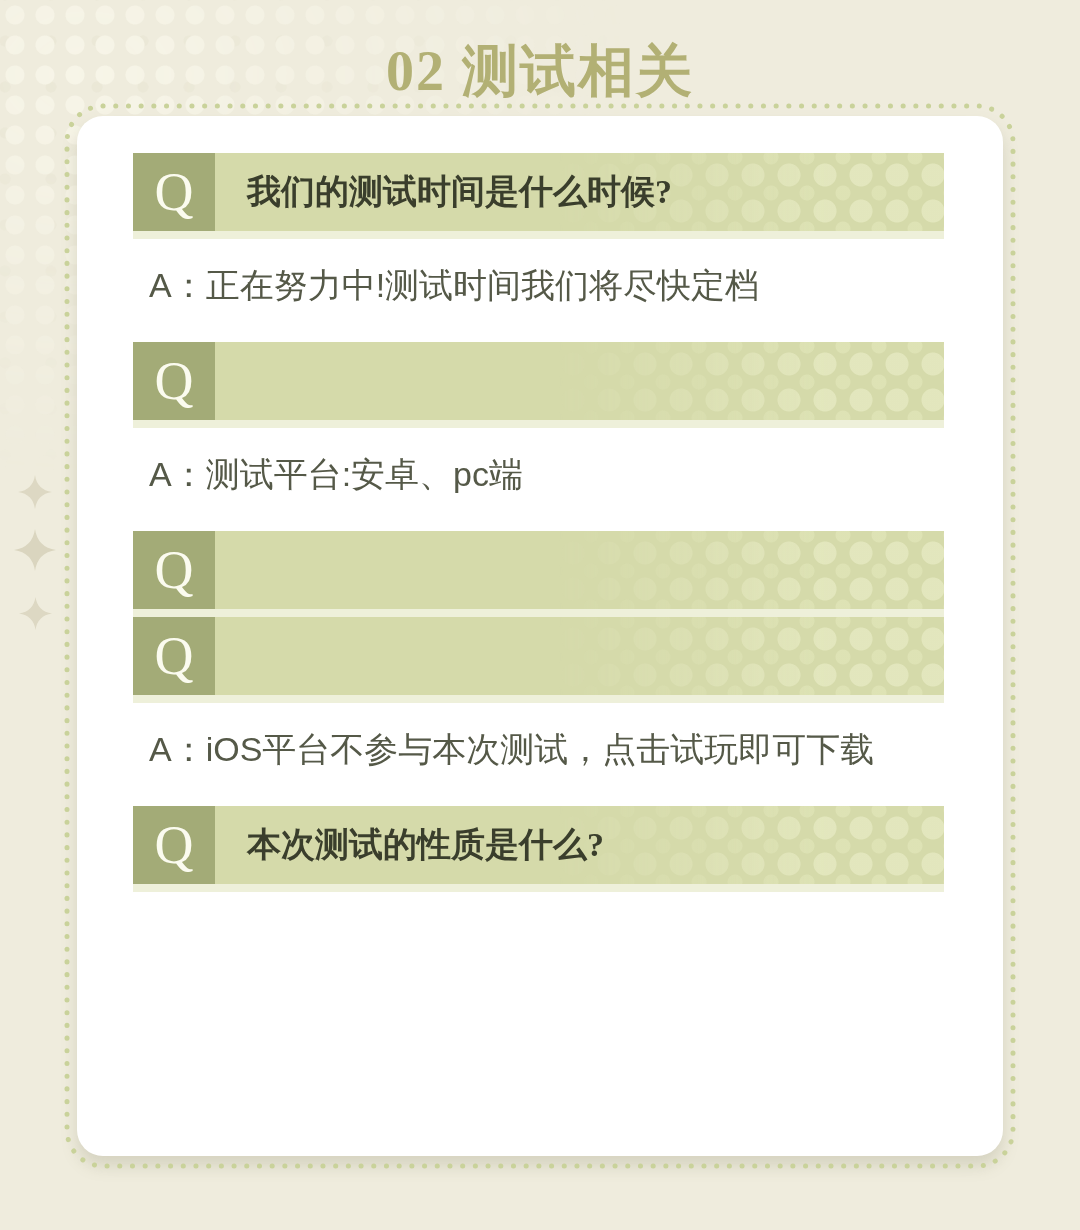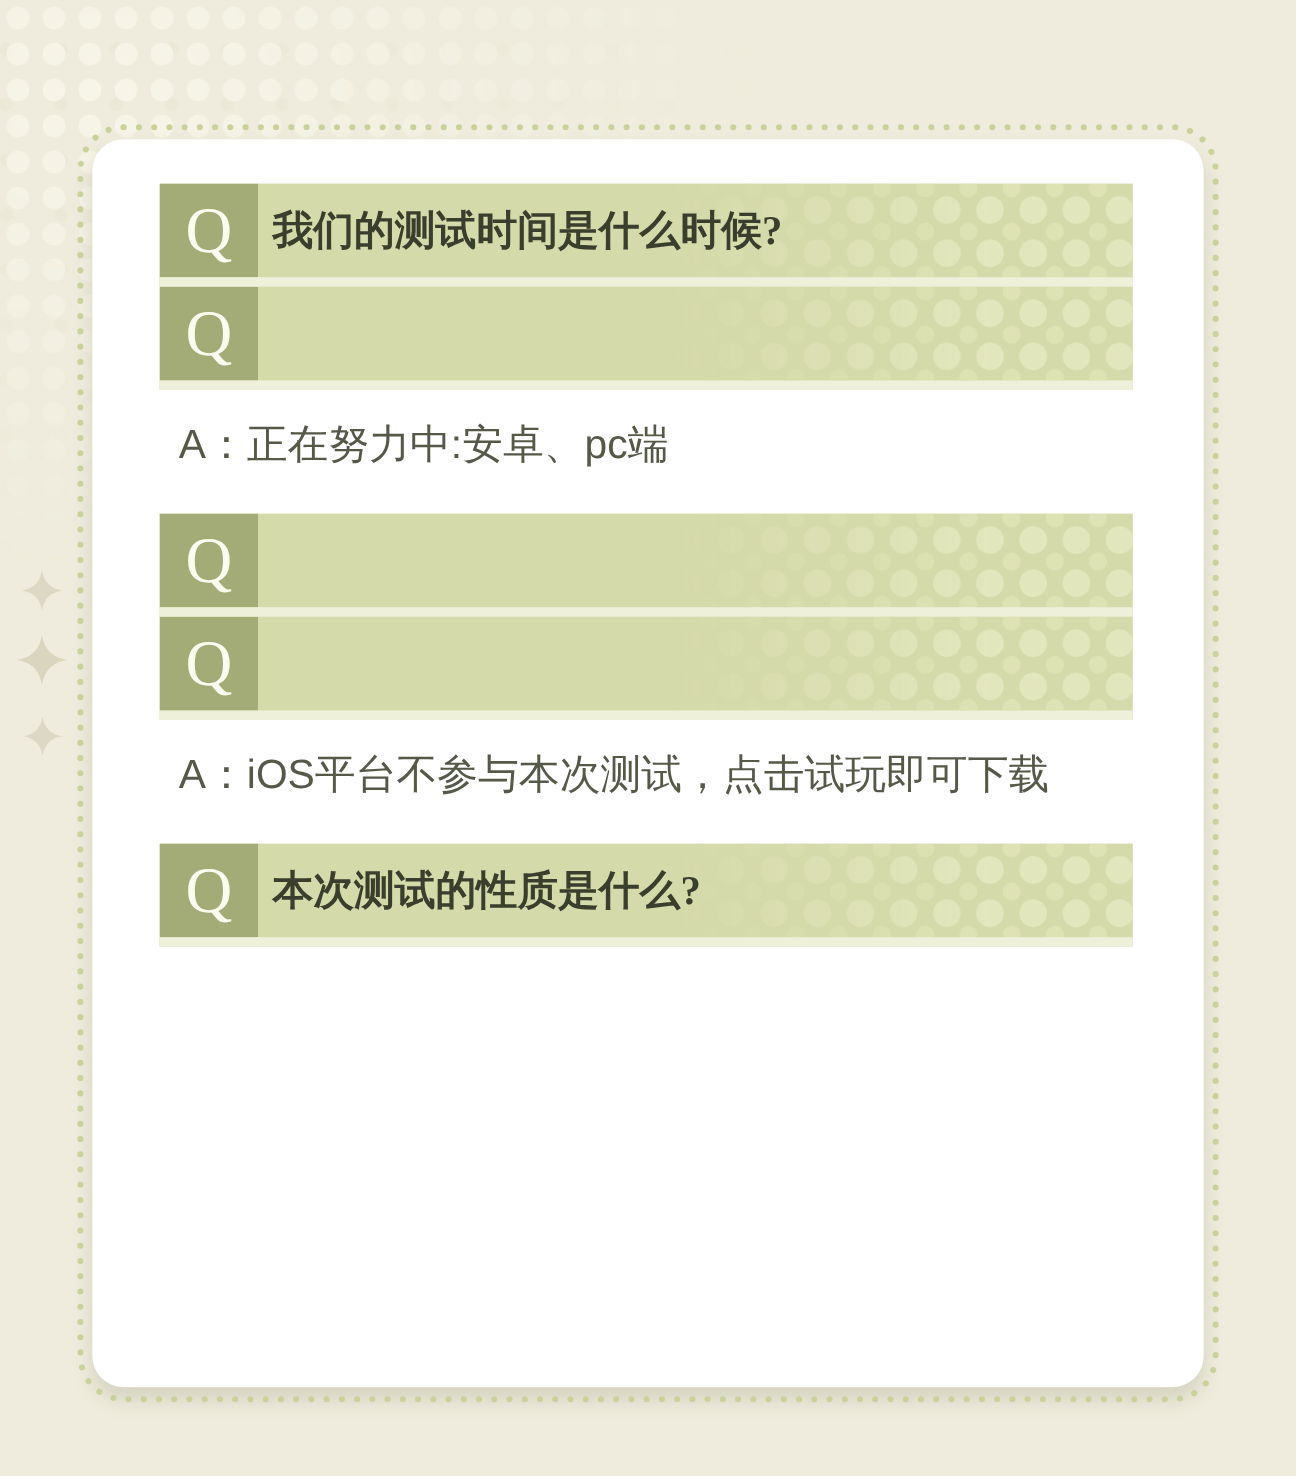--- a/index.html
+++ b/index.html
@@ -102,21 +102,21 @@
   }
   .q-badge-letter {
     font-family: "Liberation Serif", "DejaVu Serif", serif;
     font-size: 54px;
     line-height: 1;
     color: #fbfbef;
   }
   .q-text {
     display: flex;
     align-items: center;
-    padding-left: 12px;
+    padding-left: 32px;
     font-family: "Liberation Serif", "DejaVu Serif", serif;
     font-size: 34px;
     font-weight: 700;
     color: #3a3e2c;
     position: relative;
     z-index: 1;
     white-space: nowrap;
   }
   .answer {
     margin: 24px 0 34px 16px;
@@ -126,20 +126,21 @@
     white-space: pre-line;
   }
 </style>
 </head>
 <body>
 
 <div class="stage">
 
   <div class="bg-halftone"></div>
 
+  <div class="page-title">02 测试相关</div>
 
   <svg class="sparkle" style="left:18px; top:475px;" width="34" height="34" viewBox="0 0 40 40">
     <path d="M20 0 Q22.5 17.5 40 20 Q22.5 22.5 20 40 Q17.5 22.5 0 20 Q17.5 17.5 20 0 Z" fill="#ddd8c3"></path>
   </svg>
   <svg class="sparkle" style="left:14px; top:529px;" width="42" height="42" viewBox="0 0 40 40">
     <path d="M20 0 Q22.5 17.5 40 20 Q22.5 22.5 20 40 Q17.5 22.5 0 20 Q17.5 17.5 20 0 Z" fill="#dad5bf"></path>
   </svg>
   <svg class="sparkle" style="left:19px; top:597px;" width="33" height="33" viewBox="0 0 40 40">
     <path d="M20 0 Q22.5 17.5 40 20 Q22.5 22.5 20 40 Q17.5 22.5 0 20 Q17.5 17.5 20 0 Z" fill="#ddd8c3"></path>
   </svg>
@@ -152,29 +153,30 @@
 
     <div class="card-inner">
 
       <div class="qa-item">
         <div class="q-banner">
           <div class="q-badge">
             <span class="q-badge-letter">Q</span>
           </div>
           <div class="q-text">我们的测试时间是什么时候?</div>
         </div>
-      </div>
-
-      <div class="qa-item">
-        <div class="q-banner">
-          <div class="q-badge">
-            <span class="q-badge-letter">Q</span>
-          </div>
-        </div>
-        <div class="answer">A：正在努力中:安卓、pc端</div>
+        <div class="answer">A：正在努力中!测试时间我们将尽快定档</div>
+      </div>
+
+      <div class="qa-item">
+        <div class="q-banner">
+          <div class="q-badge">
+            <span class="q-badge-letter">Q</span>
+          </div>
+        </div>
+        <div class="answer">A：测试平台:安卓、pc端</div>
       </div>
 
       <div class="qa-item">
         <div class="q-banner">
           <div class="q-badge">
             <span class="q-badge-letter">Q</span>
           </div>
         </div>
       </div>
 

